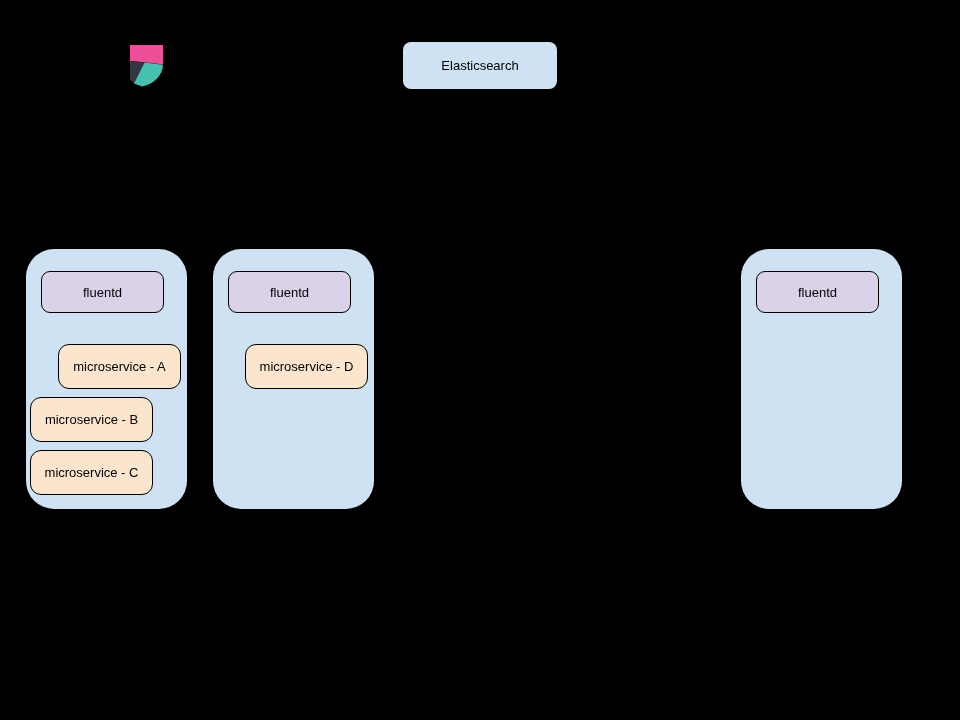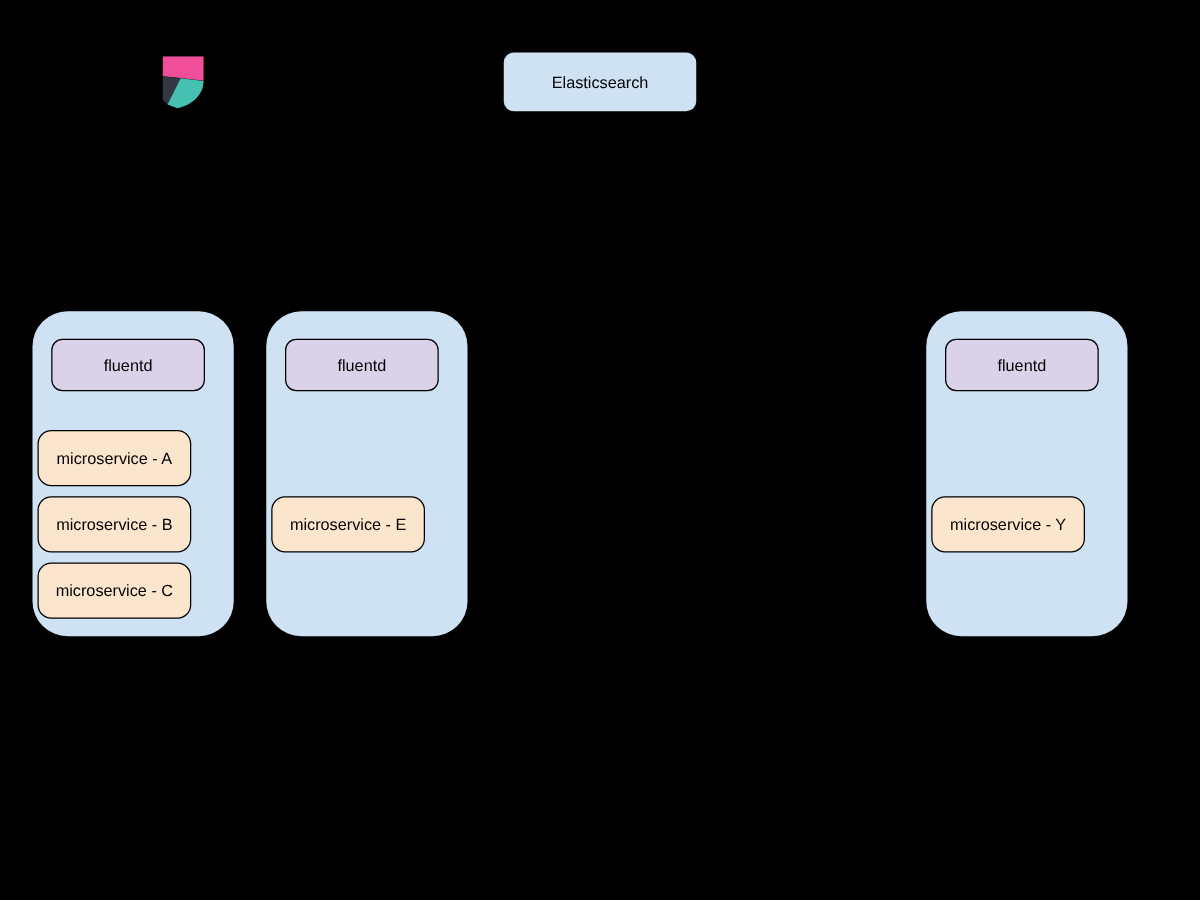--- a/index.html
+++ b/index.html
@@ -61,21 +61,21 @@
     border-radius: 9px;
   }
   .ms {
     left: 4px;
     width: 123px;
     height: 45px;
     background: var(--microservice_fill, #fce5cd);
     border: 1px solid var(--box_border, #000);
     border-radius: 11px;
   }
-  .ms1 { top: 95px; }
+  .ms1 { top: 95px; margin-left: 28px; }
   .ms2 { top: 148px; }
   .ms3 { top: 201px; }
   .wires {
     position: absolute;
     left: 0;
     top: 0;
     width: 960px;
     height: 720px;
     pointer-events: none;
   }
@@ -161,27 +161,24 @@
     </div>
     <div class="node ms ms3">
       <span>microservice - C</span>
     </div>
   </div>
 
   <div class="cluster cluster2">
     <div class="node fluentd">
       <span>fluentd</span>
     </div>
-    <div class="node ms ms2">
-      <span>microservice - E</span>
+    <div class="node ms ms1">
+      <span>microservice - D</span>
     </div>
   </div>
 
   <div class="cluster cluster3">
     <div class="node fluentd">
       <span>fluentd</span>
     </div>
-    <div class="node ms ms2">
-      <span>microservice - Y</span>
-    </div>
   </div>
 
 </div>
 
 </body></html>

